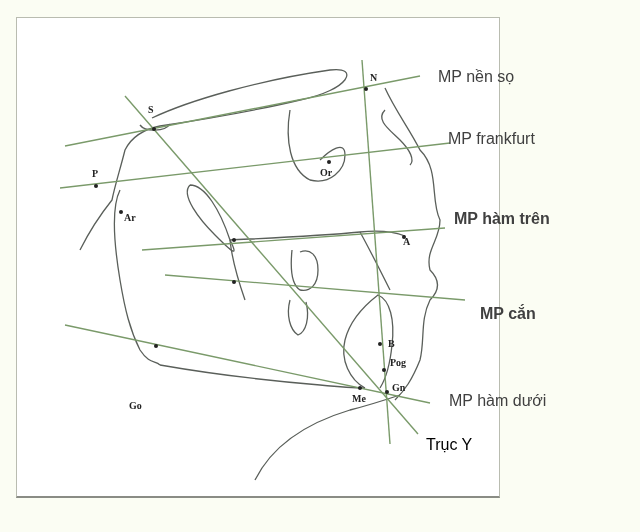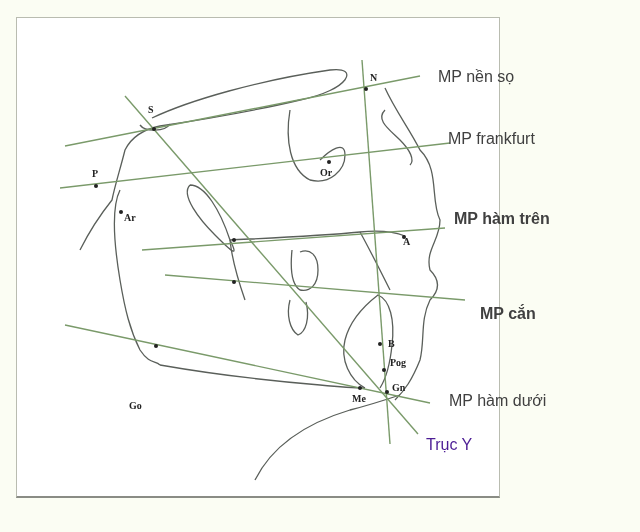--- a/index.html
+++ b/index.html
@@ -1,21 +1,21 @@
 <!DOCTYPE html>
 <html><head>
 <meta charset="utf-8">
 <style>
   html,body{margin:0;padding:0;}
   body{width:640px;height:532px;background:#fbfdf3;position:relative;overflow:hidden;font-family:"Liberation Sans",sans-serif;}
   .frame{position:absolute;left:16px;top:17px;width:482px;height:478px;border:1px solid #b9bcb0;border-bottom:2px solid #8a8c85;background:#ffffff;}
   .frame{width:482px;}
   svg{position:absolute;left:0;top:0;}
   .plane-label{position:absolute;color:#404040;font-size:16px;font-weight:normal;white-space:nowrap;}
-  .axis-label{position:absolute;color:#4c1d95;font-size:16px;white-space:nowrap;}
+  .axis-label{position:absolute;color:#000000;font-size:16px;white-space:nowrap;}
   .pt-label{position:absolute;font-family:"Liberation Serif",serif;font-size:10px;color:#222;font-weight:bold;white-space:nowrap;}
 </style>
 </head>
 <body>
 
 <div class="frame"></div>
 
 <svg width="640" height="532" viewBox="0 0 640 532">
   <g fill="none" stroke="#5a5f5a" stroke-width="1.3">
 

